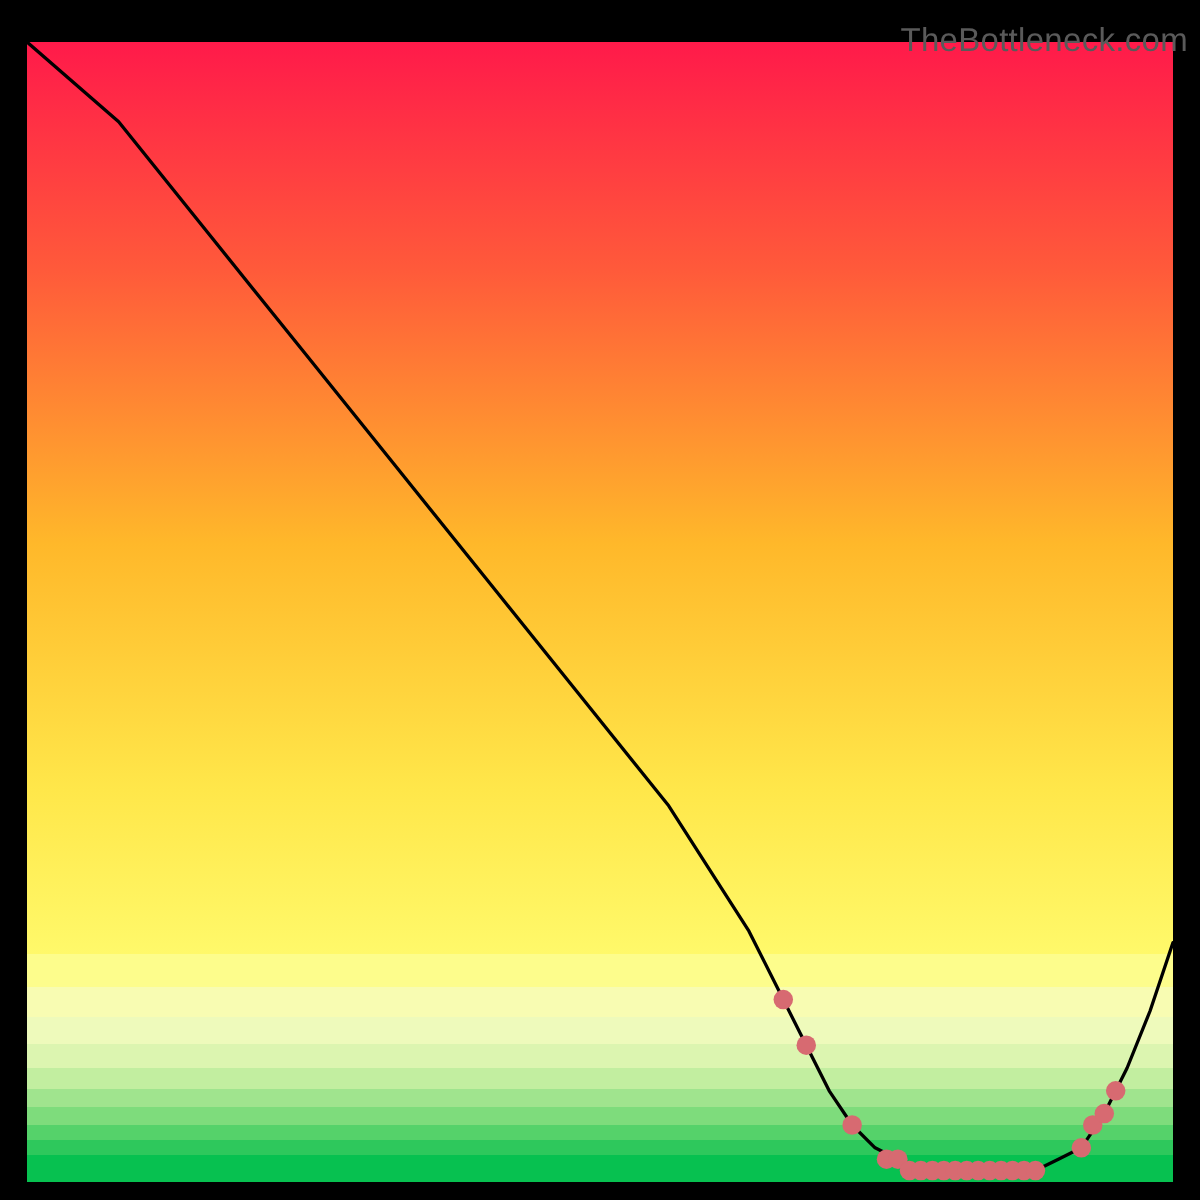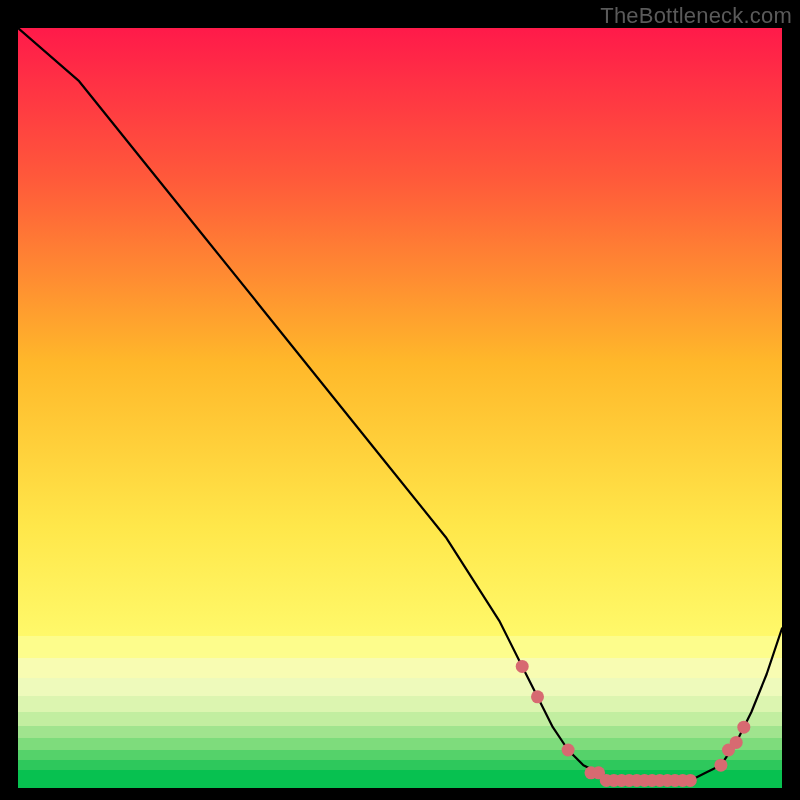--- a/index.html
+++ b/index.html
@@ -12,21 +12,21 @@
     font-family: Arial, Helvetica, sans-serif;
   }
   .frame {
     position: relative;
     width: 800px;
     height: 800px;
     background: #000;
   }
   .watermark {
     position: absolute;
-    top: 3px;
+    top: 14px;
     right: 8px;
     color: #5a5a5a;
     font-size: 22px;
     font-weight: 400;
     letter-spacing: 0.2px;
     z-index: 30;
   }
   svg.plot {
     position: absolute;
     left: 18px;

